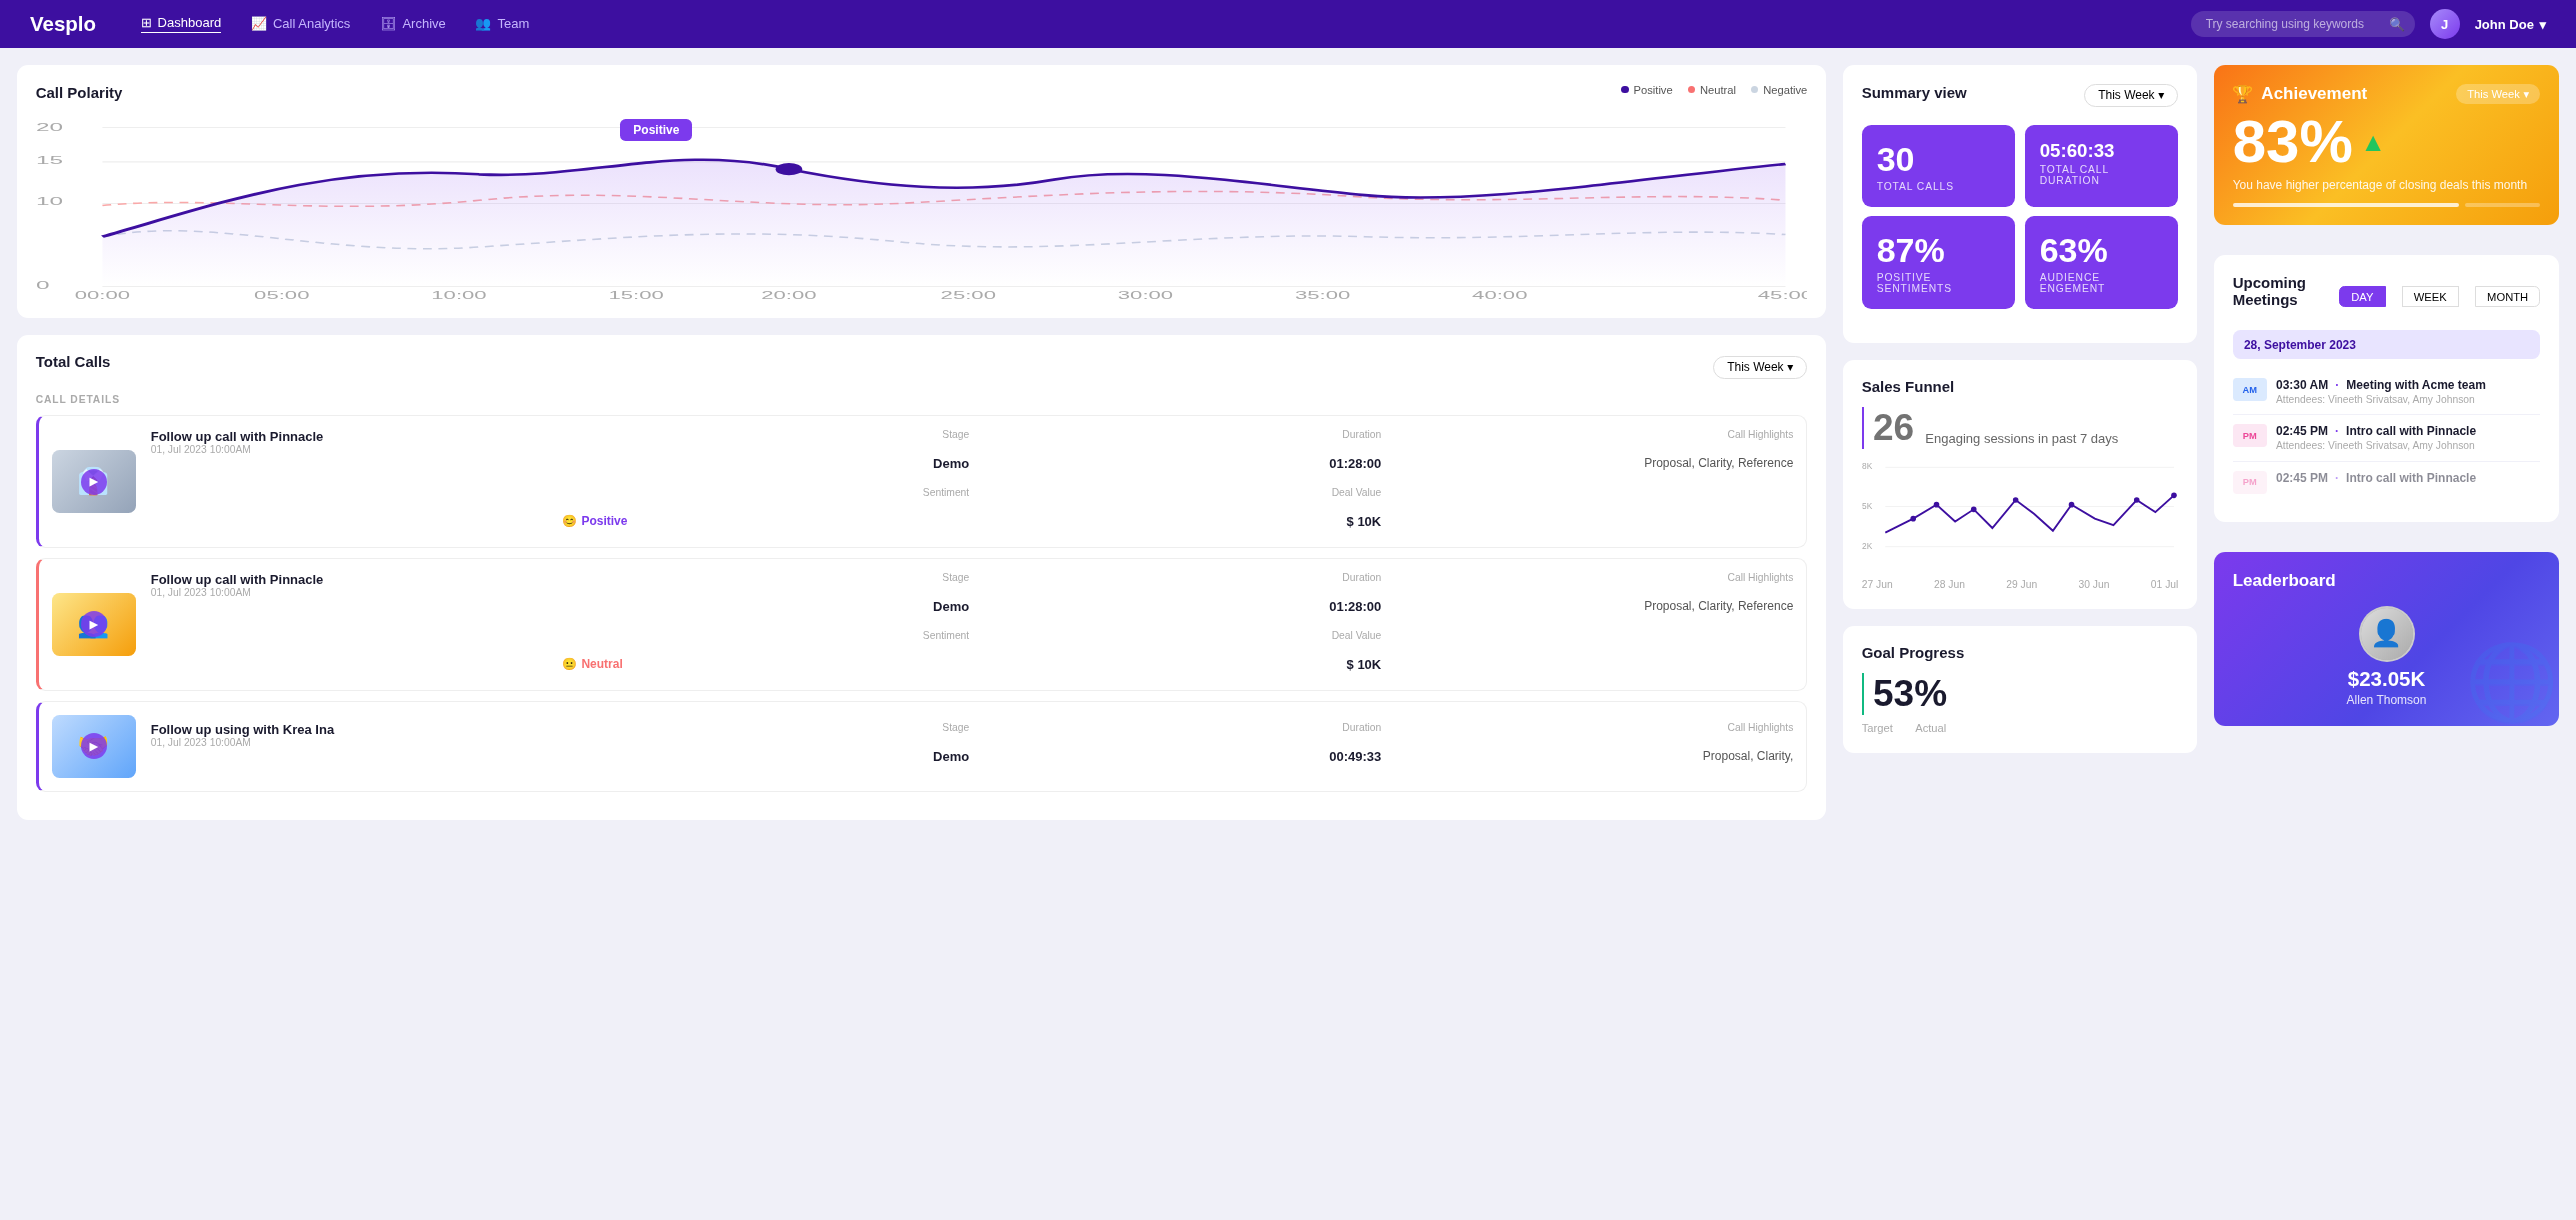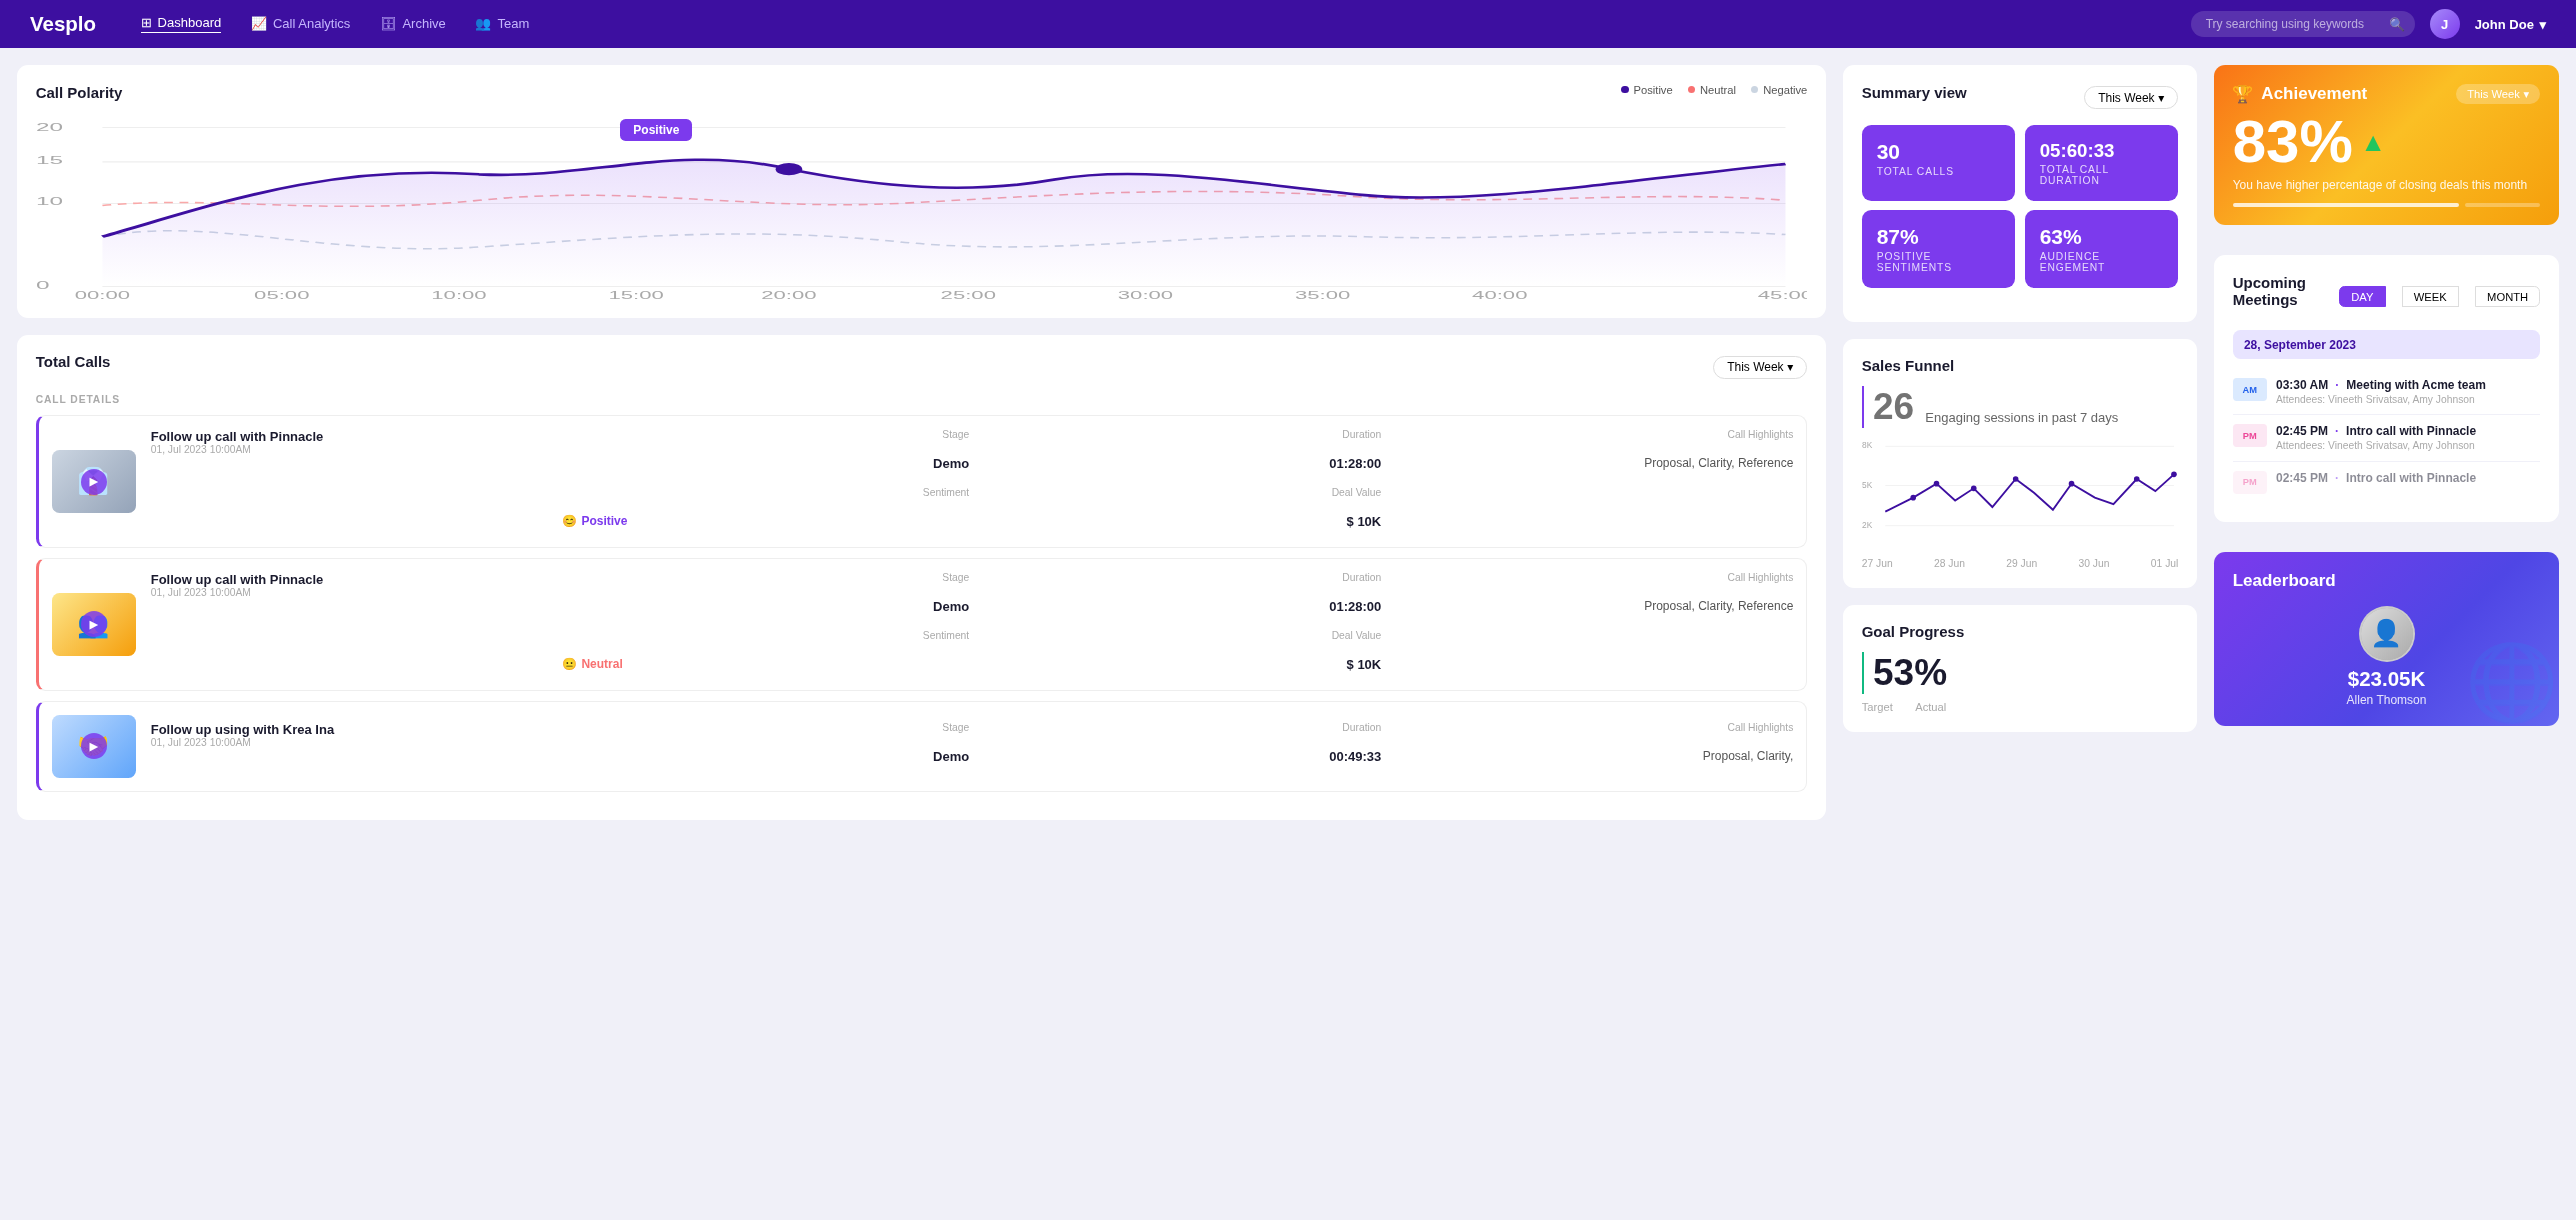--- a/index.html
+++ b/index.html
@@ -47,24 +47,24 @@
     .play-btn { position: absolute; top: 50%; left: 50%; transform: translate(-50%,-50%); width: 26px; height: 26px; background: rgba(124,58,237,0.85); border-radius: 50%; display: flex; align-items: center; justify-content: center; color: #fff; font-size: 11.2px; }
     .call-info { flex: 1; display: grid; grid-template-columns: 1fr 1fr 1fr 1fr; gap: 5.6px; }
     .call-name { font-size: 13px; font-weight: 700; color: #1a1a2e; grid-column: 1; }
     .call-date { font-size: 10.3px; color: #aaa; grid-column: 1; }
     .call-field-label { font-size: 10.3px; color: #aaa; }
     .call-field-value { font-size: 13px; font-weight: 600; color: #1a1a2e; }
     .call-sentiment-positive { color: #7c3aed; font-size: 12px; font-weight: 600; display: flex; align-items: center; gap: 3.7px; }
     .call-sentiment-neutral { color: #f87171; font-size: 12px; font-weight: 600; display: flex; align-items: center; gap: 3.7px; }
     .call-highlights { font-size: 12px; color: #555; }
     .call-col { display: flex; flex-direction: column; gap: 16px; text-align: right; }
-    .summary-title-row { display: flex; justify-content: space-between; align-items: center; margin-bottom: 13px; gap: 28px; }
+    .summary-title-row { display: flex; justify-content: space-between; align-items: flex-start; margin-bottom: 13px; gap: 28px; }
     .summary-grid { display: grid; grid-template-columns: 1fr 1fr; gap: 9.3px; margin-bottom: 15px; }
     .summary-tile { border-radius: 9.3px; background: #7c3aed; color: #fff; padding: 15px; }
-    .summary-tile-num { font-size: 21px; font-weight: 800; }
+    .summary-tile-num { font-size: 34px; font-weight: 800; }
     .summary-tile-label { font-size: 10.3px; letter-spacing: 0.9px; opacity: 0.8; margin-top: 1.9px; }
     .summary-tile.dark { background: #7c3aed; }
     .funnel-chart { height: 112px; margin: 9.3px 0; position: relative; }
     .funnel-chart svg { width: 100%; height: 100%; }
     .funnel-dates { display: flex; justify-content: space-between; font-size: 10.3px; color: #aaa; margin-top: 3.7px; }
     .goal-bar-wrap { display: flex; gap: 22.4px; margin-top: 7.5px; font-size: 11.2px; color: #aaa; }
 
     
     .achievement { background: linear-gradient(135deg, #f97316 0%, #fbbf24 50%, #f59e0b 100%); border-radius: 11.2px; padding: 18.7px; color: #fff; position: relative; overflow: hidden; }
     .achievement-top { display: flex; justify-content: space-between; align-items: center; margin-bottom: 7.5px; }

